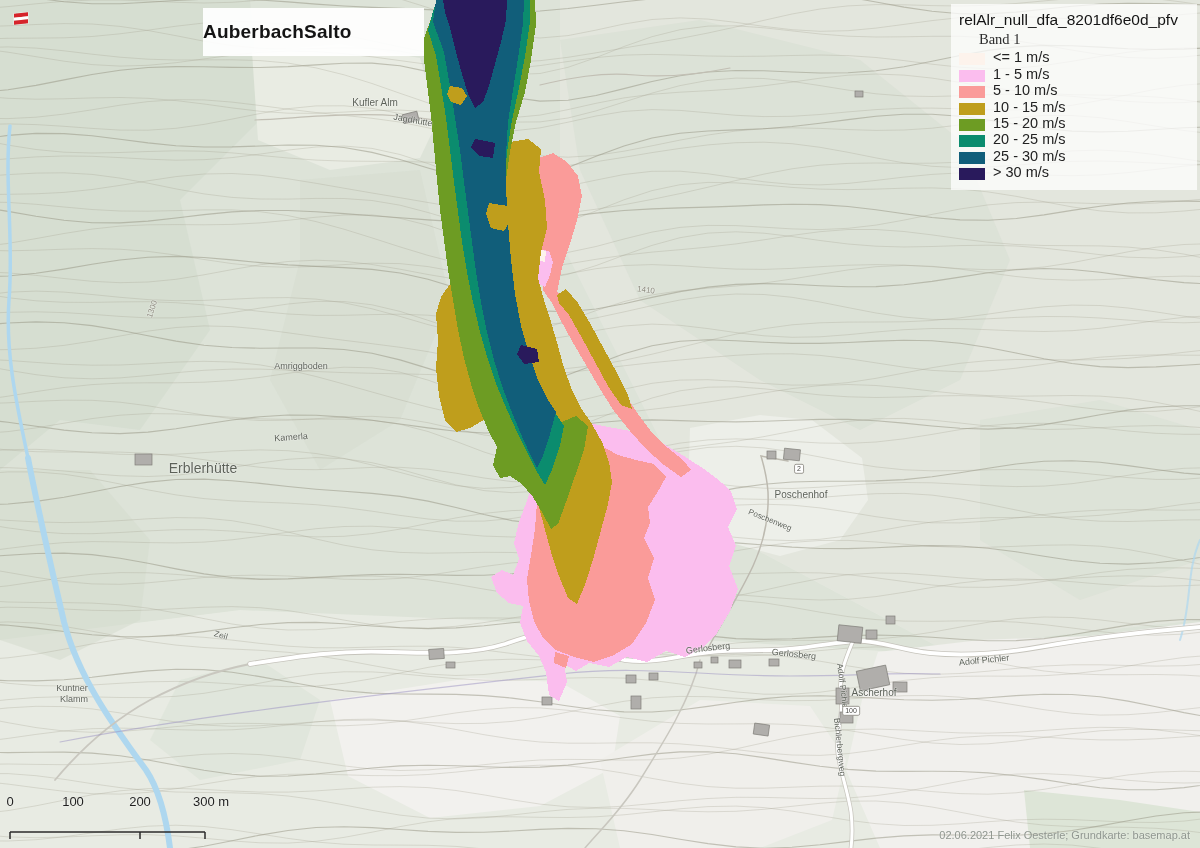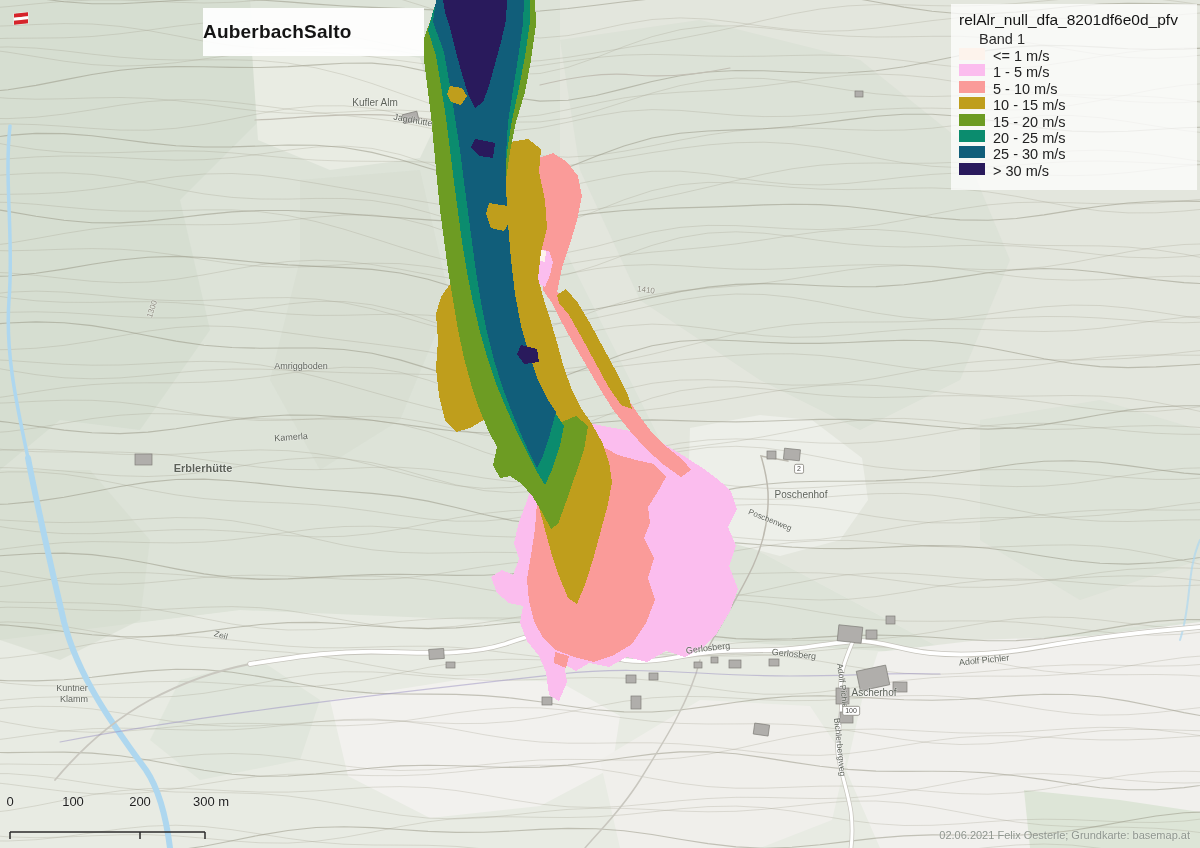--- a/index.html
+++ b/index.html
@@ -14,22 +14,22 @@
   .flag .w{flex:1;background:#ffffff;}
   .org-text{display:flex;flex-direction:column;font-size:13px;line-height:15px;color:#5d6661;}
   .title-box{position:absolute;left:203px;top:8px;width:221px;height:48px;
              background:rgba(255,255,255,.92);display:flex;align-items:center;}
   .title-box span{font-size:19px;font-weight:bold;color:#141414;letter-spacing:.2px;}
 
   
   .legend-panel{position:absolute;right:3px;top:4px;width:246px;height:186px;
                 background:rgba(255,255,255,.74);padding:7px 0 0 8px;box-sizing:border-box;}
   .legend-title{font-size:15.5px;font-weight:normal;color:#141414;white-space:nowrap;}
-  .legend-band{font-size:14.5px;color:#2c2c2c;margin:2px 0 1px 20px;}
-  .legend-row{display:flex;align-items:flex-start;height:16.4px;gap:8px;}
+  .legend-band{font-size:14.5px;color:#2c2c2c;margin:2px 0 1px 20px;font-family:Liberation Serif, serif;}
+  .legend-row{display:flex;align-items:flex-end;height:16.4px;gap:8px;}
   .legend-swatch{width:26px;height:12px;flex:0 0 auto;}
   .legend-label{font-size:14.5px;color:#222;}
 
   
   #map-labels{position:absolute;left:0;top:0;width:1125px;height:848px;pointer-events:none;}
   .map-label{position:absolute;white-space:nowrap;color:#5c6158;
              text-shadow:0 0 2px rgba(255,255,255,.85),0 0 1px rgba(255,255,255,.85);}
   .map-label.plate{background:#fff;border:1px solid #9b9992;border-radius:2px;
                    padding:0 2px;color:#4a4a46;text-shadow:none;line-height:1.2;}
 
@@ -205,21 +205,21 @@
     <path d="M 475,139 L 495,143 493,158 479,156 471,147 Z" fill="#291a5c"></path>
     <path d="M 521,345 L 537,349 539,362 524,364 517,354 Z" fill="#291a5c"></path>
   </g>
 </svg>
 
 <div id="map-labels">
     <span class="map-label" style="left: 375px; top: 102px; font-size: 10px; transform: translate(-50%, -50%) rotate(0deg);">Kufler Alm</span>
     <span class="map-label" style="left: 413px; top: 120px; font-size: 9px; transform: translate(-50%, -50%) rotate(10deg);">Jagdhütte</span>
     <span class="map-label" style="left: 301px; top: 366px; font-size: 9px; transform: translate(-50%, -50%) rotate(0deg);">Amriggboden</span>
     <span class="map-label" style="left: 291px; top: 437px; font-size: 9px; transform: translate(-50%, -50%) rotate(-4deg);">Kamerla</span>
-    <span class="map-label" style="left: 203px; top: 468px; font-size: 11px; transform: translate(-50%, -50%) rotate(0deg); font-weight: bold;">Erblerhütte</span>
+    <span class="map-label" style="left: 203px; top: 468px; font-size: 14px; transform: translate(-50%, -50%) rotate(0deg);">Erblerhütte</span>
     <span class="map-label" style="left: 801px; top: 454px; font-size: 10px; transform: translate(-50%, -50%) rotate(0deg); margin-top: 40px;">Poschenhof</span>
     <span class="map-label" style="left: 874px; top: 692px; font-size: 10px; transform: translate(-50%, -50%) rotate(0deg);">Ascherhof</span>
     <span class="map-label" style="left: 708px; top: 648px; font-size: 9px; transform: translate(-50%, -50%) rotate(-7deg);">Gerlosberg</span>
     <span class="map-label" style="left: 794px; top: 654px; font-size: 9px; transform: translate(-50%, -50%) rotate(6deg);">Gerlosberg</span>
     <span class="map-label" style="left: 984px; top: 660px; font-size: 9px; transform: translate(-50%, -50%) rotate(-6deg);">Adolf Pichler</span>
     <span class="map-label" style="left: 843px; top: 687px; font-size: 8.5px; transform: translate(-50%, -50%) rotate(83deg);">Adolf Pichler</span>
     <span class="map-label" style="left: 840px; top: 747px; font-size: 8.5px; transform: translate(-50%, -50%) rotate(84deg);">Bichlerbergweg</span>
     <span class="map-label" style="left: 770px; top: 520px; font-size: 8px; transform: translate(-50%, -50%) rotate(22deg);">Poschenweg</span>
     <span class="map-label" style="left: 72px; top: 688px; font-size: 9px; transform: translate(-50%, -50%) rotate(0deg);">Kuntner</span>
     <span class="map-label" style="left: 74px; top: 699px; font-size: 9px; transform: translate(-50%, -50%) rotate(0deg);">Klamm</span>

